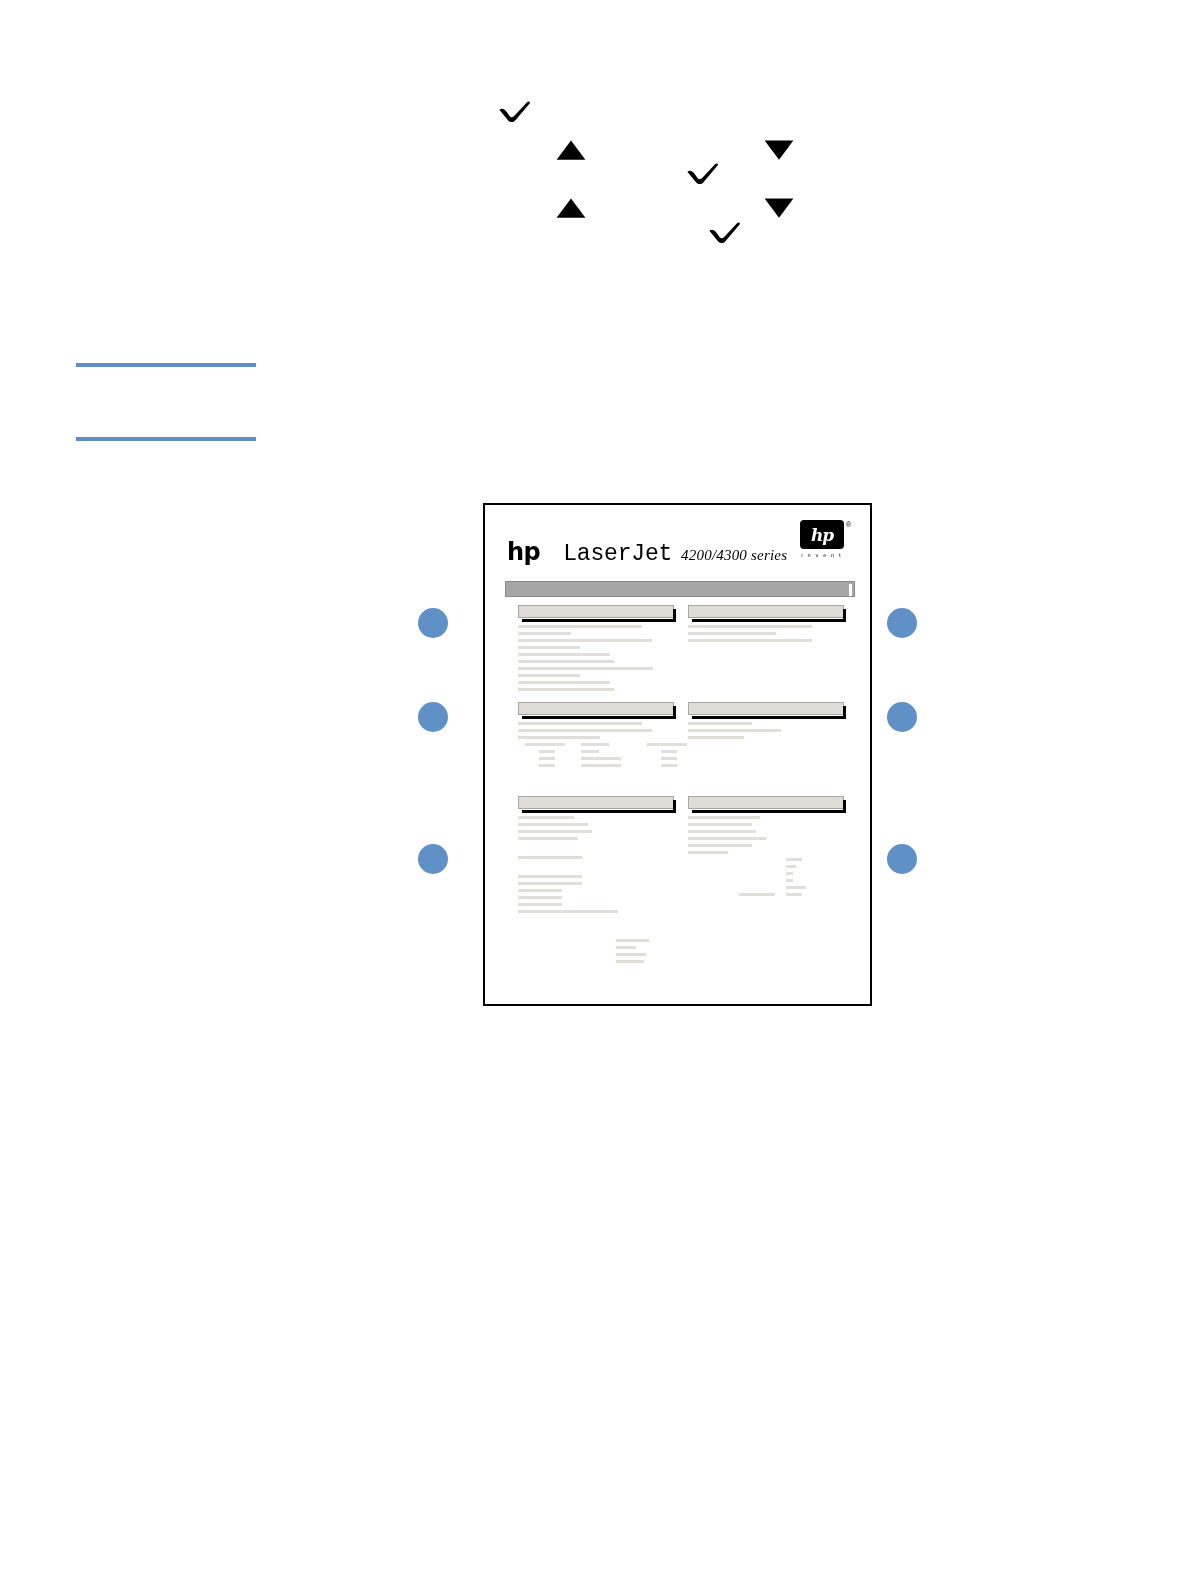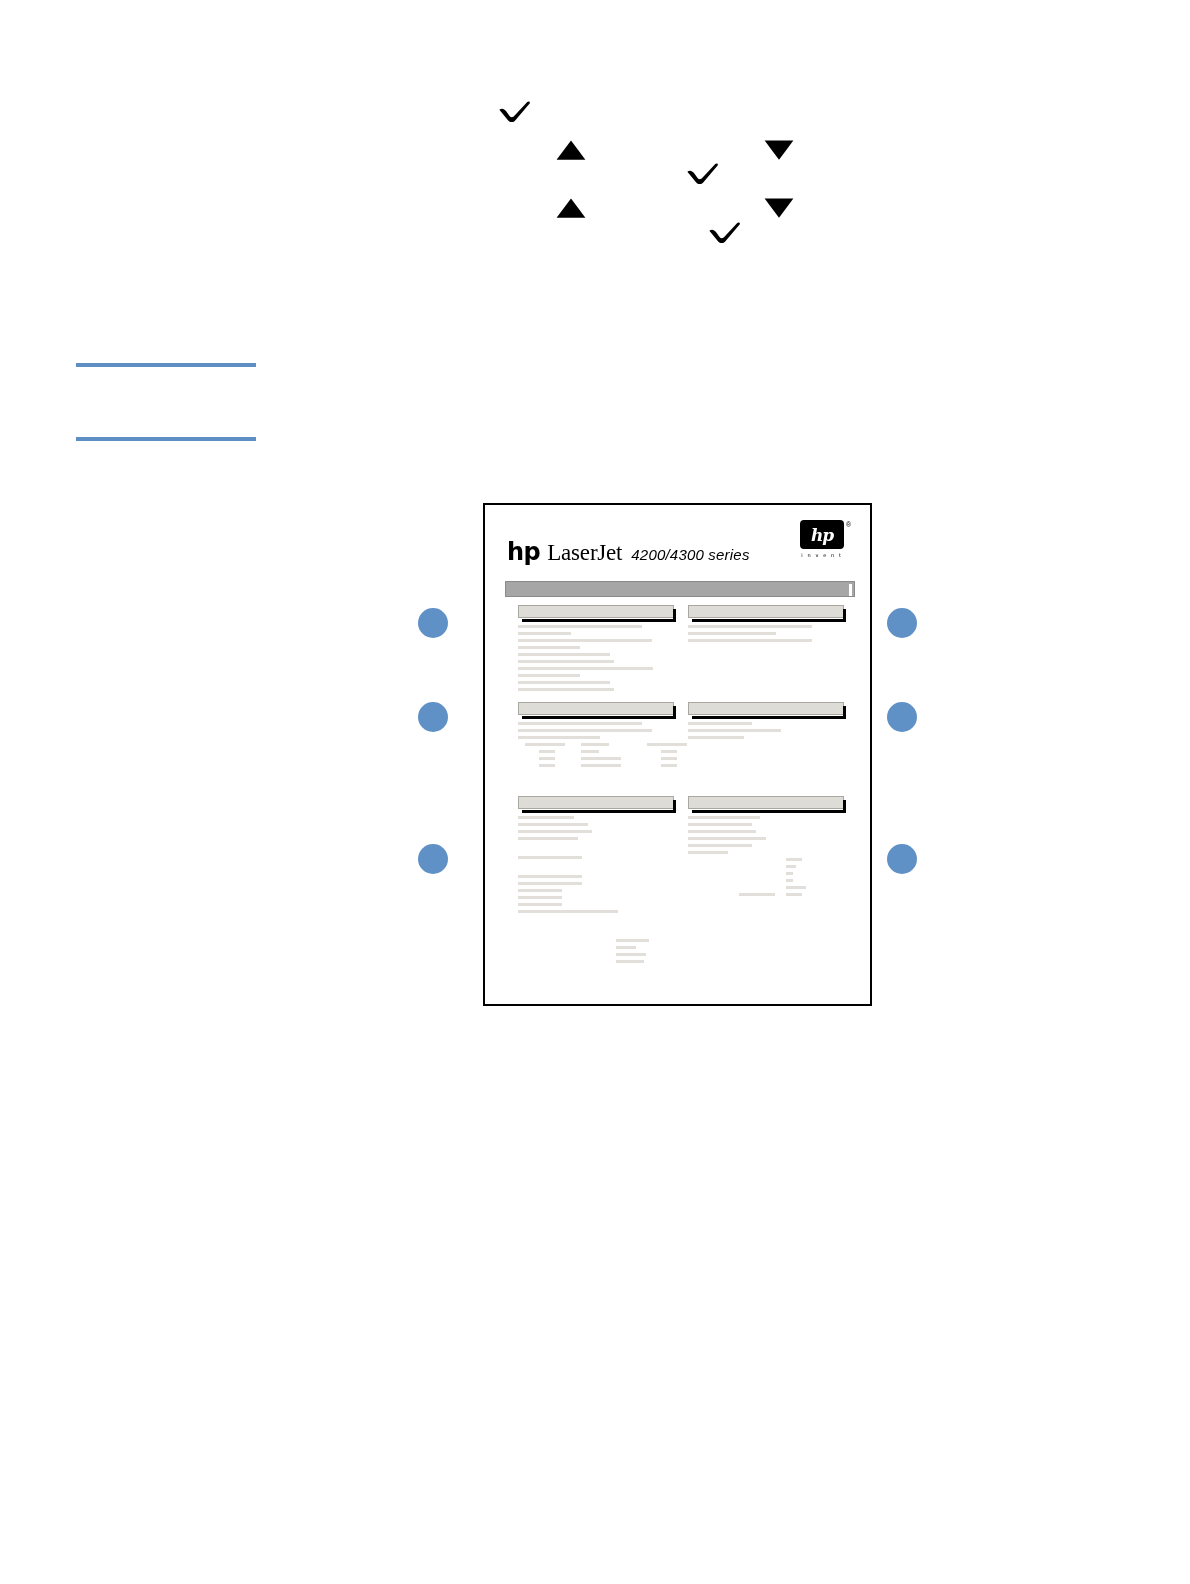--- a/index.html
+++ b/index.html
@@ -76,28 +76,28 @@
     white-space: nowrap;
   }
   .mast-hp {
     font-family: "DejaVu Sans", sans-serif;
     font-weight: bold;
     font-size: 24px;
     letter-spacing: -0.5px;
     color: #000;
   }
   .mast-laserjet {
+    font-family: Liberation Mono, monospace;
+    font-size: 23px;
+    color: #000;
+    margin-left: 23px;
+    letter-spacing: -0.2px;
+  }
+  .mast-series {
     font-family: Liberation Serif, serif;
-    font-size: 23px;
-    color: #000;
-    margin-left: 7px;
-    letter-spacing: -0.2px;
-  }
-  .mast-series {
-    font-family: Liberation Sans, sans-serif;
     font-style: italic;
     font-size: 15px;
     color: #000;
     margin-left: 9px;
     letter-spacing: 0.2px;
   }
 
   
   .hp-logo {
     position: absolute;

